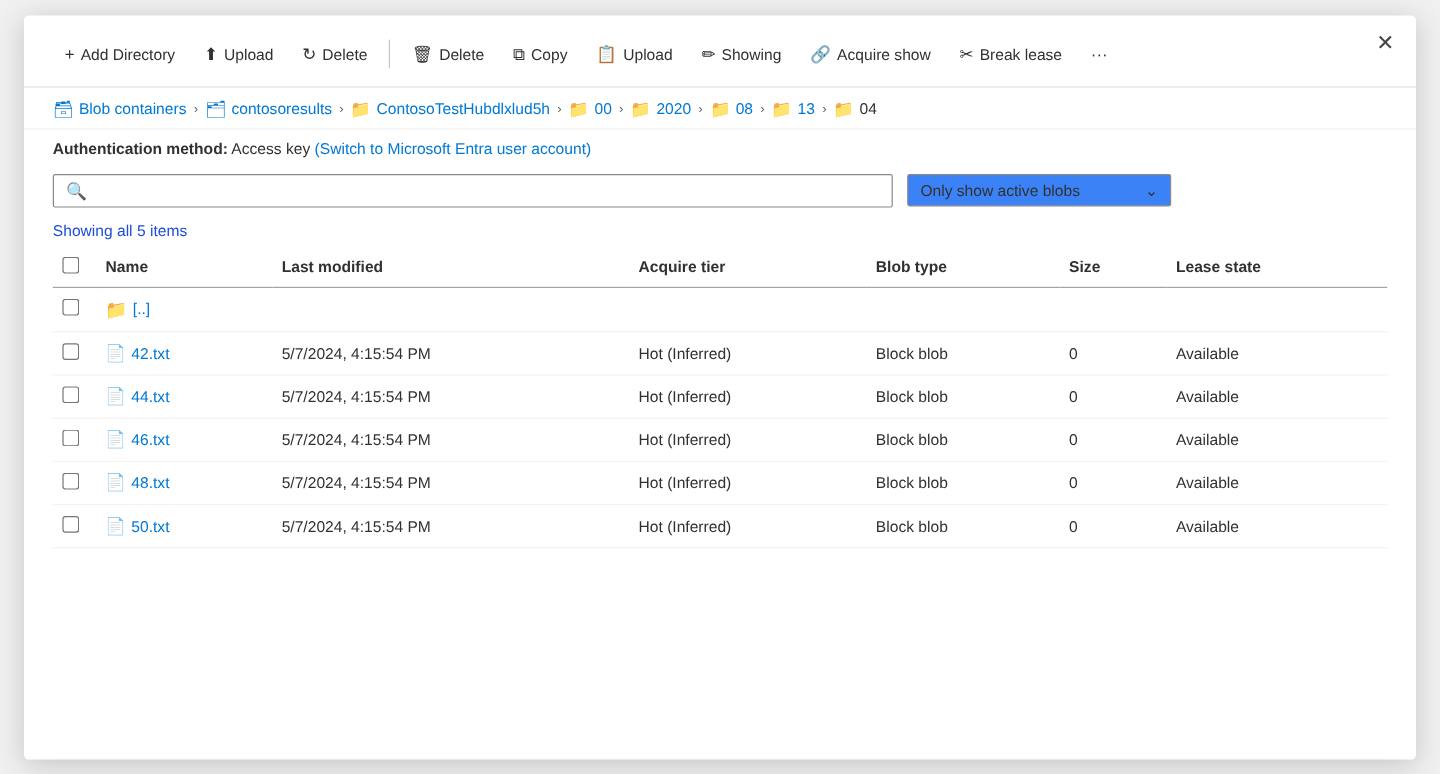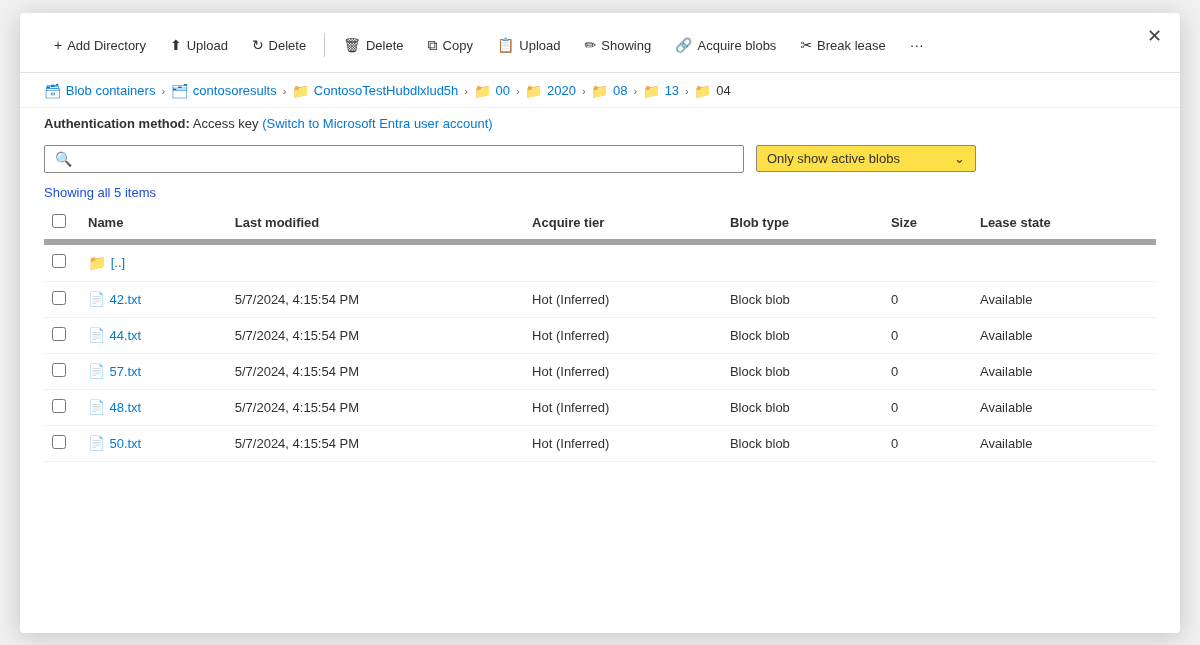--- a/index.html
+++ b/index.html
@@ -115,21 +115,21 @@
     }
     .search-box .search-icon { color: #605e5c; font-size: 14px; }
     .filter-dropdown {
       display: flex;
       align-items: center;
       border: 1px solid #8a8886;
       border-radius: 2px;
       padding: 5px 10px;
       gap: 6px;
       cursor: pointer;
-      background: #fde047;
+      background: #3b82f6;
       min-width: 220px;
       justify-content: space-between;
       font-size: 13px;
       color: #323130;
     }
     .items-count {
       padding: 6px 24px 4px 24px;
       font-size: 13px;
       color: #1d4ed8;
     }
@@ -139,21 +139,21 @@
     table {
       width: 100%;
       border-collapse: collapse;
     }
     thead tr th {
       text-align: left;
       padding: 10px 8px 8px 8px;
       font-weight: 600;
       font-size: 13px;
       color: #323130;
-      border-bottom: 6px solid #a3a3a3;
+      border-bottom: 1px solid #a3a3a3;
     }
     thead tr th:first-child { width: 36px; }
     tbody tr {
       border-bottom: 1px solid #f3f2f1;
     }
     tbody tr td {
       padding: 9px 8px;
       font-size: 13px;
       color: #323130;
       vertical-align: middle;
@@ -202,21 +202,21 @@
     <button class="toolbar-btn">
       <span class="icon">📋</span>
       <span>Upload</span>
     </button>
     <button class="toolbar-btn">
       <span class="icon">✏</span>
       <span>Showing</span>
     </button>
     <button class="toolbar-btn">
       <span class="icon">🔗</span>
-      <span>Acquire blobs</span>
+      <span>Acquire show</span>
     </button>
     <button class="toolbar-btn">
       <span class="icon">✂</span>
       <span>Break lease</span>
     </button>
     <button class="toolbar-btn">
       <span class="icon">···</span>
     </button>
   </div>
 
@@ -336,21 +336,21 @@
             <td>Hot (Inferred)</td>
             <td>Block blob</td>
             <td>0</td>
             <td>Available</td>
           </tr>
           <tr>
             <td class="checkbox-cell"><input type="checkbox" style=""></td>
             <td>
               <div class="name-cell">
                 <span class="file-icon">📄</span>
-                <a class="file-link">57.txt</a>
+                <a class="file-link">46.txt</a>
               </div>
             </td>
             <td>5/7/2024, 4:15:54 PM</td>
             <td>Hot (Inferred)</td>
             <td>Block blob</td>
             <td>0</td>
             <td>Available</td>
           </tr>
           <tr>
             <td class="checkbox-cell"><input type="checkbox" style=""></td>

